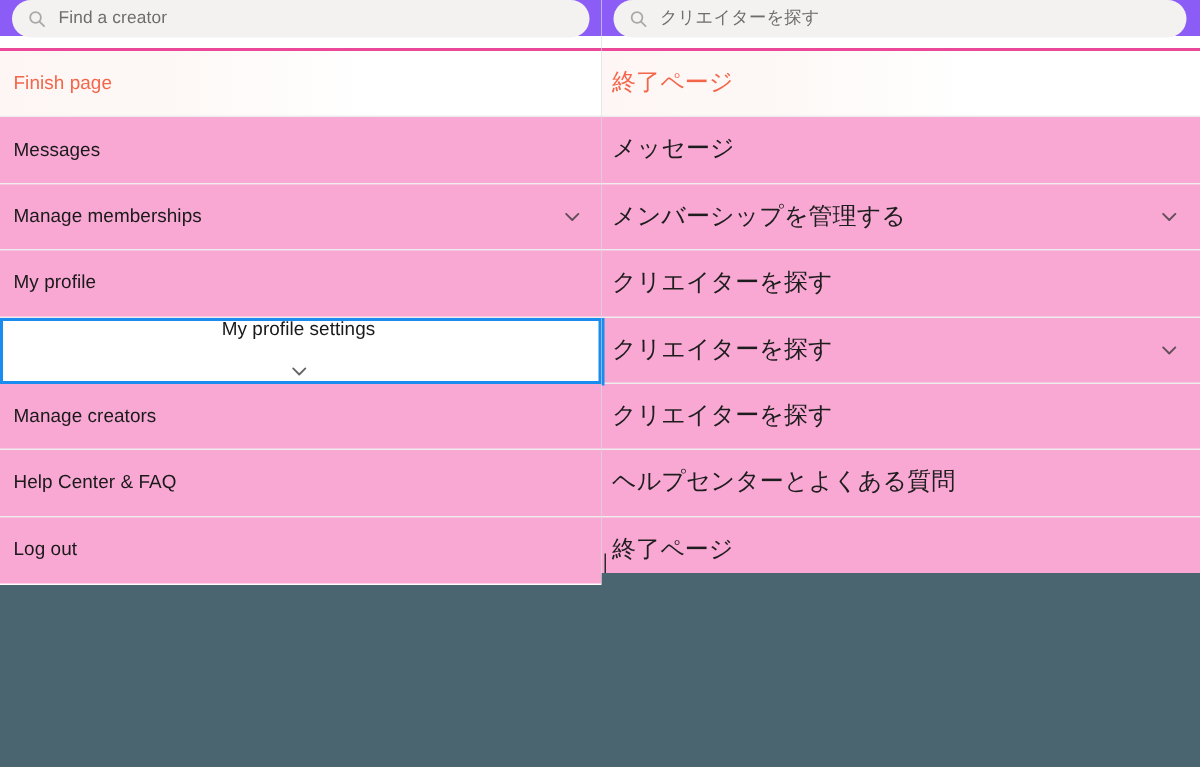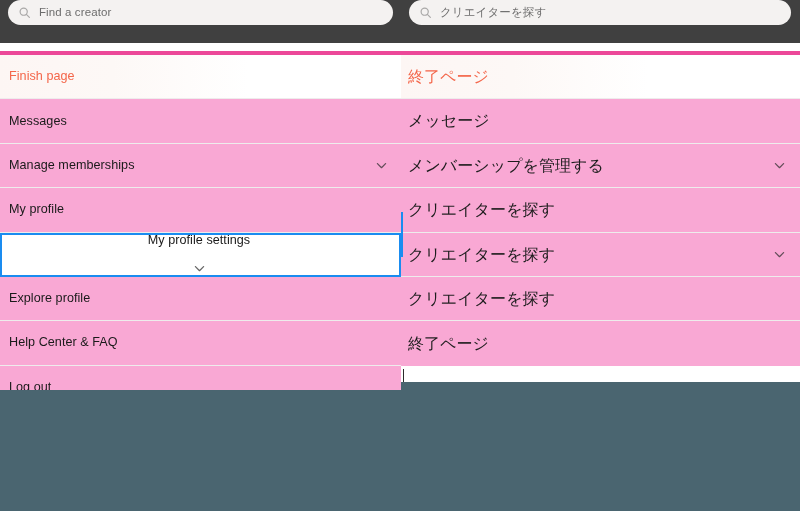--- a/index.html
+++ b/index.html
@@ -27,22 +27,22 @@
     top: 0;
     background: #ffffff;
     overflow: hidden;
   }
   .panel-left  { left: 0;     width: 401px; height: 390px; }
   .panel-right { left: 401px; width: 399px; height: 382px; }
 
   
   .search-wrap {
     position: relative;
-    height: 43px;
-    background: #404040;
+    height: 24px;
+    background: #8b5cf6;
     padding: 0;
   }
   .search-field {
     position: absolute;
     left: 8px;
     right: 8px;
     top: 0px;
     height: 25px;
     background: #f4f2f1;
     border-radius: 14px;
@@ -76,21 +76,21 @@
   }
 
   .search-gap {
     height: 8px;
     background: #ffffff;
   }
 
   
   .menu {
     position: relative;
-    border-top: 4px solid #ec4899;
+    border-top: 2px solid #ec4899;
   }
   .menu-row {
     position: relative;
     height: 44.4px;
     display: flex;
     align-items: center;
     justify-content: space-between;
     padding: 0 12px 0 9px;
     box-sizing: border-box;
     background: #f9a8d4;
@@ -199,21 +199,21 @@
       </div>
 
       <div class="menu-row focused">
         <span class="menu-label">My profile settings</span>
         <svg class="chevron" viewBox="0 0 24 24" fill="none" stroke="#2b2b2b" stroke-width="2" stroke-linecap="round" stroke-linejoin="round">
           <polyline points="5.5,9 12,15.5 18.5,9"></polyline>
         </svg>
       </div>
 
       <div class="menu-row">
-        <span class="menu-label">Explore profile</span>
+        <span class="menu-label">Manage creators</span>
       </div>
 
       <div class="menu-row">
         <span class="menu-label">Help Center &amp; FAQ</span>
       </div>
 
       <div class="menu-row">
         <span class="menu-label">Log out</span>
       </div>
 
@@ -261,20 +261,23 @@
         <span class="menu-label">クリエイターを探す</span>
         <svg class="chevron" viewBox="0 0 24 24" fill="none" stroke="#2b2b2b" stroke-width="2" stroke-linecap="round" stroke-linejoin="round">
           <polyline points="5.5,9 12,15.5 18.5,9"></polyline>
         </svg>
       </div>
 
       <div class="menu-row">
         <span class="menu-label">クリエイターを探す</span>
       </div>
 
+      <div class="menu-row">
+        <span class="menu-label">ヘルプセンターとよくある質問</span>
+      </div>
 
       <div class="menu-row">
         <span class="menu-label">終了ページ</span>
       </div>
 
     </div>
   </div>
 
 </div>
 

